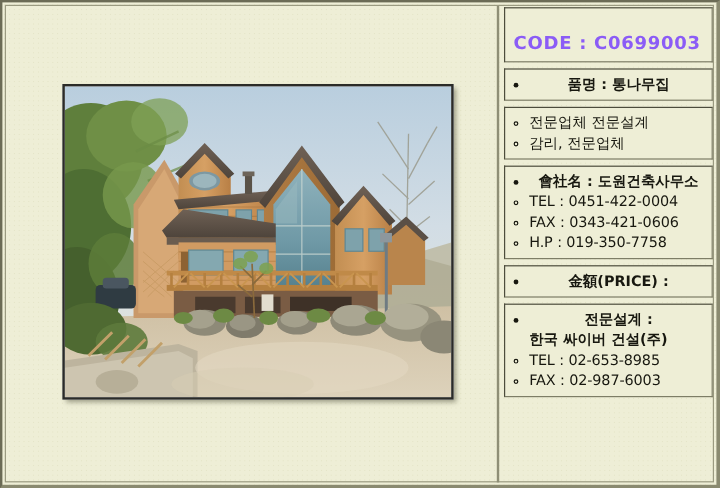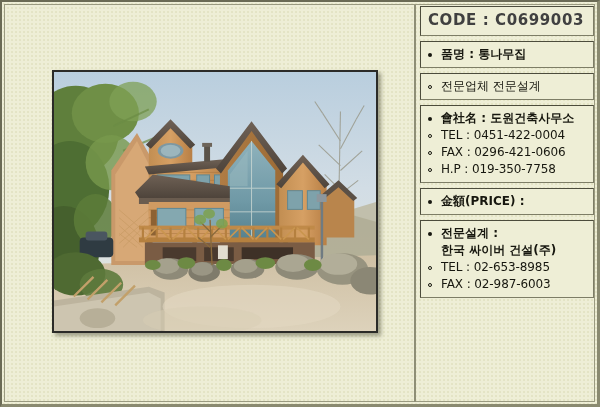--- a/index.html
+++ b/index.html
@@ -86,41 +86,43 @@
     padding: 4px 3px 4px 4px;
   }
   .panel.code-panel {
     padding: 4px 3px 5px 7px;
   }
 
   .code-text {
     font-family: "DejaVu Sans", "Liberation Sans", sans-serif;
     font-size: 15px;
     font-weight: bold;
-    color: #404040;
+    color: #8b5cf6;
     letter-spacing: 0.6px;
     line-height: 19px;
     white-space: nowrap;
+    margin-top: 16px;
   }
 
   ul.bullets {
     list-style: none;
     margin: 0;
     padding: 0;
   }
   ul.bullets li {
     position: relative;
     padding-left: 16px;
     font-size: 12px;
     line-height: 17px;
     color: #17170f;
     white-space: nowrap;
   }
   ul.bullets li.main {
     font-weight: bold;
+    text-align: center;
   }
   ul.bullets li.main::before {
     content: "";
     position: absolute;
     left: 3px;
     top: 7px;
     width: 4px;
     height: 4px;
     border-radius: 50%;
     background: #17170f;
@@ -374,28 +376,29 @@
 
     <div class="panel">
       <ul class="bullets">
         <li class="main">품명 : 통나무집</li>
       </ul>
     </div>
 
     <div class="panel">
       <ul class="bullets">
         <li class="sub">전문업체 전문설계</li>
+        <li class="sub">감리, 전문업체</li>
       </ul>
     </div>
 
     <div class="panel">
       <ul class="bullets">
         <li class="main">會社名 : 도원건축사무소</li>
         <li class="sub mono-val">TEL : 0451-422-0004</li>
-        <li class="sub mono-val">FAX : 0296-421-0606</li>
+        <li class="sub mono-val">FAX : 0343-421-0606</li>
         <li class="sub mono-val">H.P : 019-350-7758</li>
       </ul>
     </div>
 
     <div class="panel">
       <ul class="bullets">
         <li class="main">金額(PRICE) :</li>
       </ul>
     </div>
 

